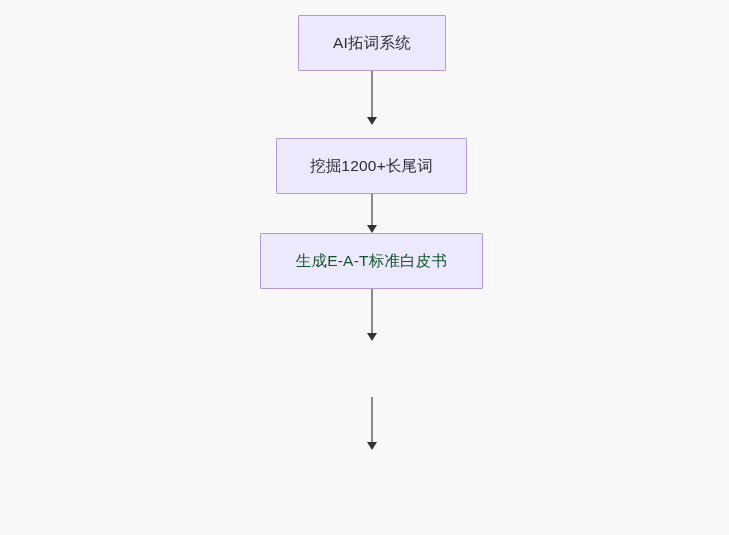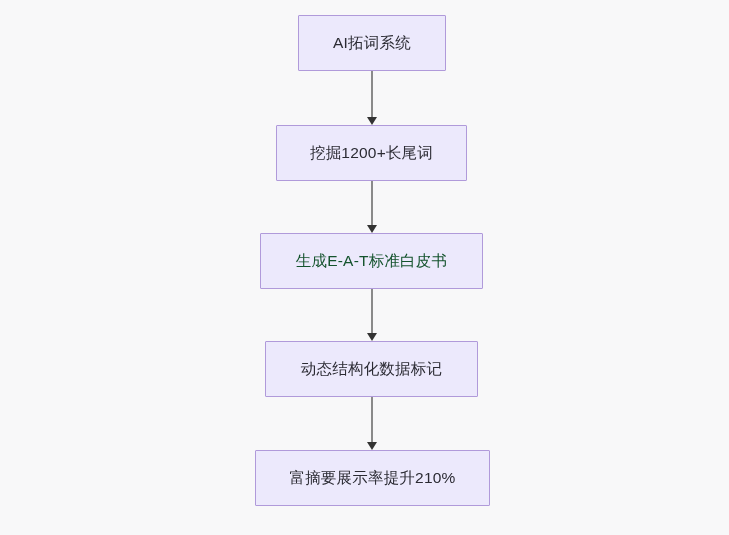--- a/index.html
+++ b/index.html
@@ -72,25 +72,19 @@
       <div class="edge-line" style="height: 45px; background: rgb(138, 138, 138);"></div>
       <div class="edge-head" style="top: 44px; border-top-color: rgb(51, 51, 51);"></div>
     </div>
     <div class="edge" style="left: 371px; top: 397px; width: 2px; height: 53px;">
       <div class="edge-line" style="height: 46px; background: rgb(138, 138, 138);"></div>
       <div class="edge-head" style="top: 45px; border-top-color: rgb(51, 51, 51);"></div>
     </div>
     <div class="node" style="left: 298px; top: 15px; width: 148px; height: 56px; background: rgb(236, 233, 252); border-color: rgb(176, 154, 218); color: rgb(43, 43, 51);">
       <span class="node-label">AI拓词系统</span>
     </div>
-    <div class="node" style="left: 276px; top: 125px; width: 191px; height: 56px; background: rgb(236, 233, 252); border-color: rgb(176, 154, 218); color: rgb(43, 43, 51);">
+    <div class="node" style="left: 276px; top: 138px; width: 191px; height: 56px; background: rgb(236, 233, 252); border-color: rgb(176, 154, 218); color: rgb(43, 43, 51);">
       <span class="node-label">挖掘1200+长尾词</span>
     </div>
     <div class="node" style="left: 260px; top: 233px; width: 223px; height: 56px; background: rgb(236, 233, 252); border-color: rgb(176, 154, 218); color: #14532d;">
       <span class="node-label">生成E-A-T标准白皮书</span>
     </div>
-    <div class="node" style="left: 265px; top: 341px; width: 213px; height: 56px; background: rgb(236, 233, 252); border-color: rgb(176, 154, 218); color: rgb(43, 43, 51);">
-      <span class="node-label">动态结构化数据标记</span>
-    </div>
-    <div class="node" style="left: 255px; top: 450px; width: 235px; height: 56px; background: rgb(236, 233, 252); border-color: rgb(176, 154, 218); color: rgb(43, 43, 51);">
-      <span class="node-label">富摘要展示率提升210%</span>
-    </div>
   </div>
 
 </body></html>

